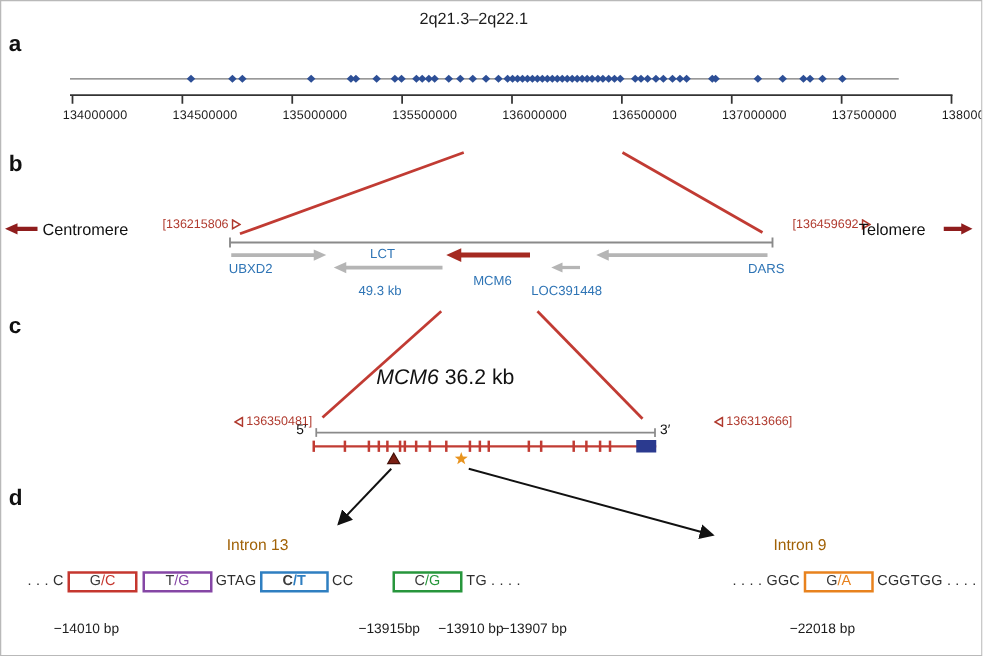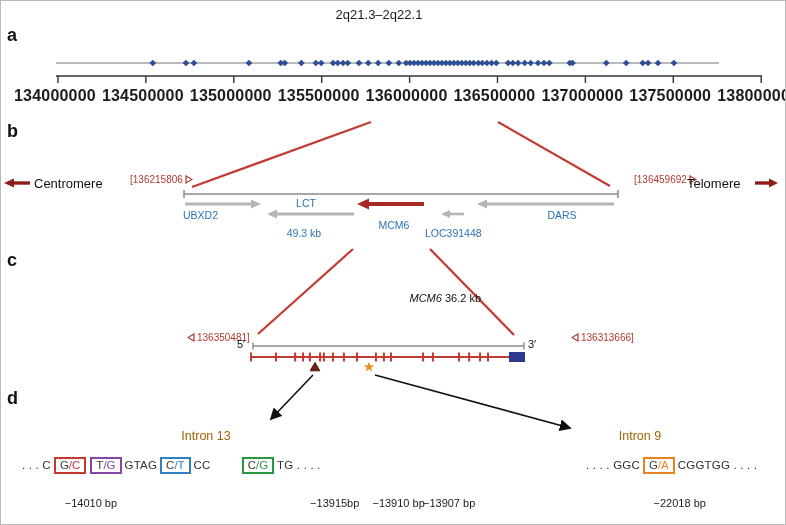--- a/index.html
+++ b/index.html
@@ -5,36 +5,36 @@
   html,body{margin:0;padding:0;background:#fff;}
   #canvas{
     position:relative;width:784px;height:523px;background:#fff;
     border:1px solid #b9b9b9;overflow:hidden;
     font-family:"Liberation Sans","DejaVu Sans",sans-serif;color:#1c1c1c;
   }
   #fig-svg{position:absolute;left:0;top:0;z-index:1;}
   .txt{position:absolute;z-index:2;white-space:nowrap;}
   .panel-letter{font-size:18px;font-weight:bold;color:#111;}
   .title{font-size:13px;text-align:center;width:200px;color:#1c1c1c;}
-  .axis-label{position:absolute;top:86px;width:88px;text-align:left;
-    font-size:16px;letter-spacing:.2px;color:#1c1c1c;z-index:2;font-weight:bold;}
+  .axis-label{position:absolute;top:86px;width:88px;text-align:right;
+    font-size:10px;letter-spacing:.2px;color:#1c1c1c;z-index:2;}
   .cap-label{font-size:13px;color:#111;}
   .coord{font-size:10px;color:#b03a2e;display:flex;align-items:center;gap:2px;padding-left:19px;}
   .coord svg{display:block;}
   .gene-label{font-size:10.5px;color:#2e74b5;text-align:center;}
   .prime{font-size:11px;color:#111;}
-  .c-title{font-size:11px;text-align:right;width:180px;color:#111;}
+  .c-title{font-size:17px;text-align:left;width:180px;color:#111;}
   .c-title .it{font-style:italic;}
   .intron-label{font-size:12.5px;text-align:center;width:90px;color:#a16207;}
   .seq{display:flex;align-items:center;font-size:11.5px;color:#2e2e2e;line-height:15px;}
   .seq-plain{margin:0 1px;letter-spacing:.2px;}
-  .seq-box{display:inline-block;border:2px solid;padding:0 4px;margin:0 2px;
+  .seq-box{display:inline-block;border:2px solid;padding:0 16px;margin:0 2px;
     line-height:13px;background:#fff;}
   .seq-base{color:#3a3a3a;}
-  .bp-label{position:absolute;top:496px;width:96px;text-align:right;
+  .bp-label{position:absolute;top:496px;width:96px;text-align:center;
     font-size:11px;color:#1c1c1c;z-index:2;white-space:nowrap;}
 </style>
 </head>
 <body>
 
 <div id="canvas">
 
   <svg id="fig-svg" width="786" height="525" viewBox="0 0 786 525">
     <defs>
       <marker id="ah" viewBox="0 0 10 10" refX="8.5" refY="5" markerWidth="7.5" markerHeight="7.5" orient="auto">
@@ -224,21 +224,21 @@
         <polygon points="1,1 7,4.5 1,8" fill="#fff" stroke="#b03a2e" stroke-width="1.2"></polygon>
       </svg>
   </div>
   <div class="txt cap-label" style="left:686px;top:175px">Telomere</div>
 
   <div class="txt gene-label" style="left:182px;top:208px;text-align:left">UBXD2</div>
   <div class="txt gene-label" style="left:280px;top:196px;width:50px">LCT</div>
   <div class="txt gene-label" style="left:278px;top:226px;width:50px">49.3 kb</div>
   <div class="txt gene-label" style="left:368px;top:218px;width:50px">MCM6</div>
   <div class="txt gene-label" style="left:424px;top:226px;text-align:center">LOC391448</div>
-  <div class="txt gene-label" style="left:531px;top:208px;width:60px">DARS</div>
+  <div class="txt gene-label" style="left:582px;top:208px;width:60px">DARS</div>
 
   <div class="txt c-title" style="left:300px;top:291px">
     <span class="it">MCM6</span><span> 36.2 kb</span>
   </div>
   <div class="txt coord" style="left:167px;top:331px">
     <svg width="8" height="9">
         <polygon points="7,1 1,4.5 7,8" fill="#fff" stroke="#b03a2e" stroke-width="1.2"></polygon>
       </svg>
     <span>136350481]</span>
   </div>
@@ -252,21 +252,21 @@
   </div>
 
   <div class="txt intron-label" style="left:160px;top:428px">Intron 13</div>
   <div class="txt intron-label" style="left:594px;top:428px">Intron 9</div>
 
   <div class="txt seq seq-left" id="seq-left" style="left:20px;top:456px">
       <span class="seq-plain">. . . C</span>
       <span class="seq-box" style="border-color: rgb(197, 55, 47);"><span class="seq-base">G</span><span style="color: rgb(197, 55, 47);">/C</span></span>
       <span class="seq-box" style="border-color: rgb(133, 70, 165);"><span class="seq-base">T</span><span style="color: rgb(133, 70, 165);">/G</span></span>
       <span class="seq-plain">GTAG</span>
-      <span class="seq-box" style="border-color: rgb(47, 127, 193);"><span class="seq-base">C</span><span style="color: rgb(47, 127, 193);">/T</span></span>
+      <span class="seq-box" style="border-color: rgb(47, 127, 193); font-weight: bold;"><span class="seq-base">C</span><span style="color: rgb(47, 127, 193);">/T</span></span>
       <span class="seq-plain">CC</span>
       <span class="seq-box" style="border-color: rgb(39, 150, 60); margin-left: 30px;"><span class="seq-base">C</span><span style="color: rgb(39, 150, 60);">/G</span></span>
       <span class="seq-plain">TG . . . .</span>
     </div>
   <div class="txt seq seq-right" id="seq-right" style="left:584px;top:456px">
       <span class="seq-plain">. . . . GGC</span>
       <span class="seq-box" style="border-color: rgb(232, 130, 30);"><span class="seq-base">G</span><span style="color: rgb(232, 130, 30);">/A</span></span>
       <span class="seq-plain">CGGTGG . . . .</span>
     </div>
 

